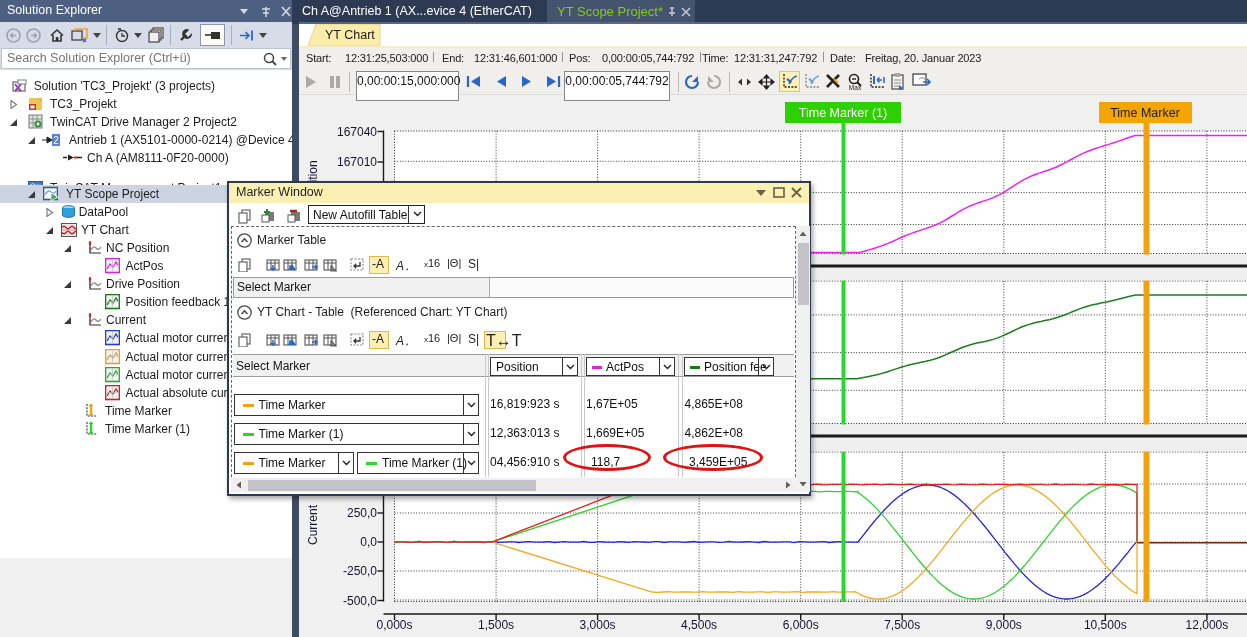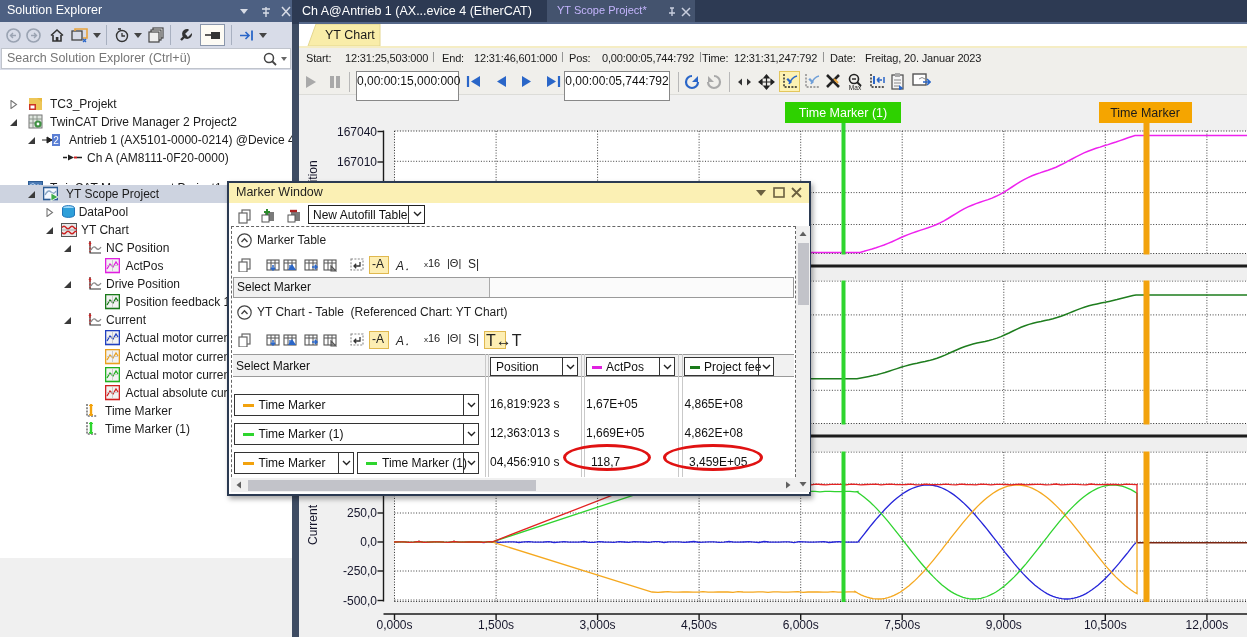--- a/index.html
+++ b/index.html
@@ -108,21 +108,21 @@
       <rect x="299" y="434.5" width="948" height="3" fill="#1c1c1c"></rect>
       <rect x="785" y="102" width="116" height="21" fill="#2ed100"></rect>
       <text x="843" y="117" text-anchor="middle" font-size="12.5" fill="#ffffff">Time Marker (1)</text>
       <rect x="1099" y="102" width="93" height="21" fill="#f5a500"></rect>
       <text x="1145" y="117" text-anchor="middle" font-size="12.5" fill="#1a1a1a">Time Marker</text>
     </svg>
 
 <div style="position:absolute;left:292px;top:0;width:955px;height:24px;background:#2d3a53;border-bottom:2px solid #56688a">
   <div style="position:absolute;left:10px;top:4px;font-size:12.5px;color:#fff">Ch A@Antrieb 1 (AX...evice 4 (EtherCAT)</div>
   <div style="position:absolute;left:255px;top:0;width:148px;height:22px;background:#44536e">
-    <div style="position:absolute;left:10px;top:4px;font-size:11px;color:#c4b5fd">YT Scope Project*</div>
+    <div style="position:absolute;left:10px;top:4px;font-size:13px;color:#84cc16">YT Scope Project*</div>
     <svg width="12" height="12" viewBox="0 0 12 12" style="position:absolute;left:118px;top:6px">
           <path d="M5 2 h4 M7 2 v5 M4 7 h6 M7 7 v3" stroke="#c8cede" stroke-width="1.4" fill="none"></path>
         </svg>
     <svg width="10" height="10" viewBox="0 0 10 10" style="position:absolute;left:134px;top:7px">
           <path d="M1 1 L9 9 M9 1 L1 9" stroke="#c8cede" stroke-width="1.5"></path>
         </svg>
   </div>
 </div>
 
 <div style="position:absolute;left:292px;top:24px;width:955px;height:22px;background:#ffffff"></div>
@@ -292,20 +292,28 @@
       </svg>
   <div style="position:absolute;left:0;top:47px;width:292px;height:23px;background:#d8dce8"></div>
   <div style="position:absolute;left:1px;top:48px;width:290px;height:21px;background:#fff;border:1px solid #c0c4cc">
     <div style="position:absolute;left:5px;top:2px;font-size:12.5px;color:#767676">Search Solution Explorer (Ctrl+ü)</div>
     <svg width="26" height="14" viewBox="0 0 26 14" style="position:absolute;right:2px;top:3px">
       <circle cx="7" cy="6" r="4.5" fill="none" stroke="#444" stroke-width="1.5"></circle>
           <path d="M10 9 l4 4" stroke="#444" stroke-width="1.8"></path>
       <path d="M19 5 l3 4 l3 -4 z" fill="#666"></path>
     </svg>
   </div>
+  <div class="trow" style="top:76.6px;">
+        <svg width="15" height="16" viewBox="0 0 15 16" style="position:absolute;left:11.6px;top:1px">
+          <rect x="1" y="4" width="12" height="9" fill="none" stroke="#7a7a8a" stroke-width="1.4"></rect>
+          <rect x="6" y="2" width="8" height="4" fill="#fff" stroke="#7a7a8a" stroke-width="1"></rect>
+          <path d="M3 6 L6 10 L3 13 M9 6 L6 10 L9 13" stroke="#8a3fa8" stroke-width="1.8" fill="none"></path>
+        </svg>
+        <span style="position:absolute;left:33.7px;top:2px">Solution 'TC3_Projekt' (3 projects)</span>
+      </div>
       <div class="trow" style="top:94.7px;">
         <svg width="8" height="9" viewBox="0 0 8 9" style="position:absolute;left:9.7px;top:5px">
           <path d="M1 0.5 L6.5 4.5 L1 8.5 Z" fill="none" stroke="#777" stroke-width="1.1"></path>
         </svg>
         <svg width="15" height="16" viewBox="0 0 15 16" style="position:absolute;left:27.6px;top:1px">
           <rect x="1" y="2" width="13" height="12" fill="#e8b93d"></rect>
           <path d="M1 2 h8 l5 4 v8 h-13 z" fill="#edc658"></path>
           <rect x="1" y="8" width="7" height="6" fill="#cc3324"></rect>
           <rect x="2.5" y="9.5" width="4" height="3" fill="#fff"></rect>
         </svg>
@@ -623,21 +631,21 @@
         <div style="position:absolute;left:5px;top:8px;width:10px;height:3px;background:#e020e0"></div>
         <div style="position:absolute;left:19px;top:2px;font-size:12px;color:#111;white-space:nowrap">ActPos</div>
         <div style="position:absolute;left:72px;top:0px;width:16px;height:17px;border-left:1px solid #333;display:flex;align-items:center;justify-content:center">
           <svg width="9" height="6" viewBox="0 0 9 6">
             <path d="M1 1 L4.5 4.5 L8 1" stroke="#222" stroke-width="1.4" fill="none"></path>
           </svg>
         </div>
       </div>
       <div style="position:absolute;left:455px;top:174px;width:90px;height:19px;border:1px solid #333;background:#fff;overflow:hidden">
         <div style="position:absolute;left:5px;top:8px;width:10px;height:3px;background:#1a7a1a"></div>
-        <div style="position:absolute;left:19px;top:2px;font-size:12px;color:#111;white-space:nowrap">Project fee</div>
+        <div style="position:absolute;left:19px;top:2px;font-size:12px;color:#111;white-space:nowrap">Position fee</div>
         <div style="position:absolute;left:73px;top:0px;width:16px;height:17px;border-left:1px solid #333;display:flex;align-items:center;justify-content:center">
           <svg width="9" height="6" viewBox="0 0 9 6">
             <path d="M1 1 L4.5 4.5 L8 1" stroke="#222" stroke-width="1.4" fill="none"></path>
           </svg>
         </div>
       </div>
       <div style="position:absolute;left:255.5px;top:171px;width:1px;height:123px;background:#c9c9c9"></div>
       <div style="position:absolute;left:259px;top:171px;width:1px;height:123px;background:#c9c9c9"></div>
       <div style="position:absolute;left:351.5px;top:171px;width:1px;height:123px;background:#c9c9c9"></div>
       <div style="position:absolute;left:355px;top:171px;width:1px;height:123px;background:#c9c9c9"></div>

